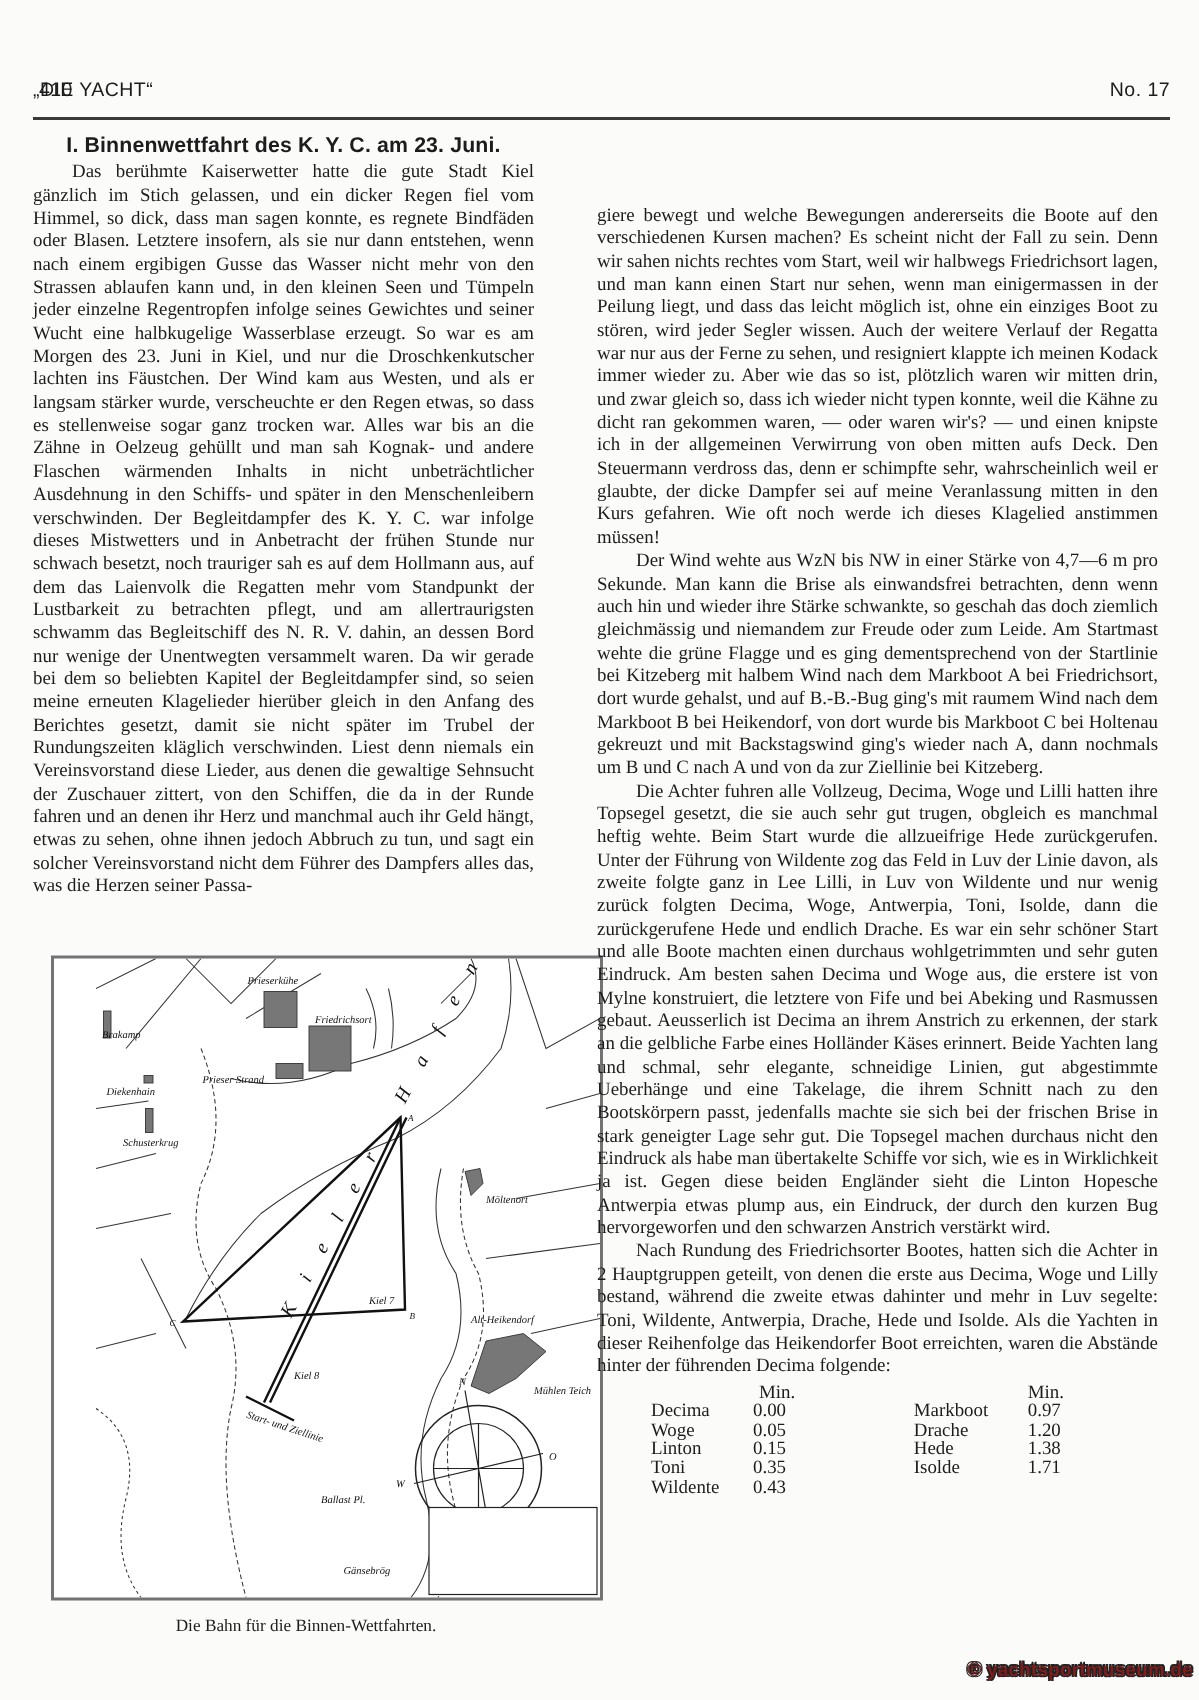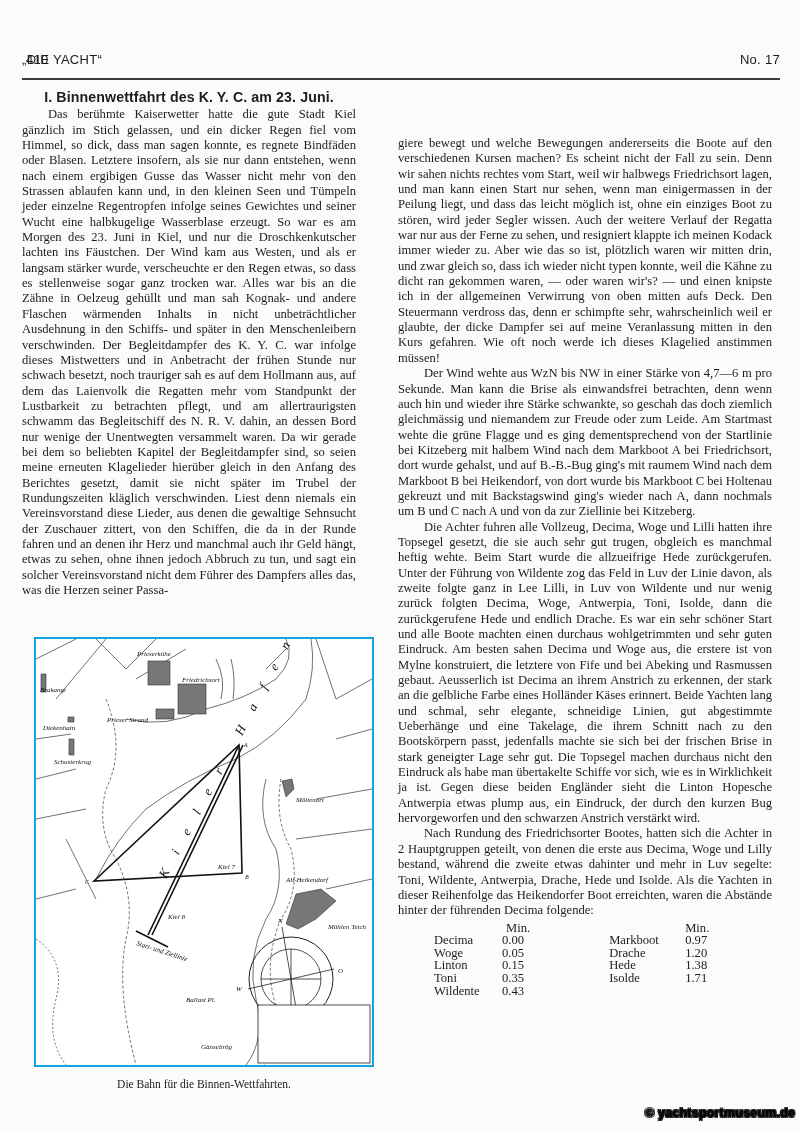--- a/index.html
+++ b/index.html
@@ -12,28 +12,28 @@
   .pg { left: 4px; }
   .ttl { left: 0; width: 100%; text-align: left; }
   .no { right: 0; }
   .rule { position: absolute; left: 22px; top: 78px; width: 758px; height: 2px; background: #3a3a3a; }
   .col { position: absolute; font-size: 12.6px; line-height: 15.35px; text-align: justify; }
   .col p { margin: 0; text-indent: 0; }
   .col p.ind { text-indent: 26px; }
   .left { left: 22px; top: 90px; width: 334px; }
   .right { left: 398px; top: 104px; width: 374px; margin-top: 32px; }
   h2 { margin: 0 0 2px 0; font-family: "Liberation Sans", sans-serif; font-size: 14.2px; font-weight: bold; text-align: center; letter-spacing: 0.1px; }
-  .map { position: absolute; left: 34px; top: 637px; width: 336px; height: 426px; border: 2px solid #0ea5e9; background: #fff; }
+  .map { position: absolute; left: 34px; top: 637px; width: 336px; height: 426px; border: 2px solid #737373; background: #fff; padding-left: 28px; }
   .caption { position: absolute; left: 34px; top: 1078px; width: 340px; text-align: center; font-size: 11.5px; }
   .tcol { display: inline-block; vertical-align: top; }
   .tcol + .tcol { margin-left: 46px; }
   .tname { display: inline-block; width: 68px; }
   .tval { display: inline-block; width: 36px; }
   .minhead { padding-left: 72px; }
-  .wm { position: absolute; left: 645px; top: 1106px; font-family: "Liberation Sans", sans-serif; font-size: 12.5px; font-weight: bold; color: #000000;
+  .wm { position: absolute; left: 645px; top: 1106px; font-family: "Liberation Sans", sans-serif; font-size: 12.5px; font-weight: bold; color: #7f1d1d;
         text-shadow: -1px -1px 0 #222, 1px -1px 0 #222, -1px 1px 0 #222, 1px 1px 0 #222; letter-spacing: 0.2px; }
   svg text { font-family: "Liberation Serif", serif; font-style: italic; }
 </style>
 </head>
 <body>
 
 <div class="header">
   <span class="pg">410</span>
   <span class="ttl">„DIE YACHT“</span>
   <span class="no">No. 17</span>

